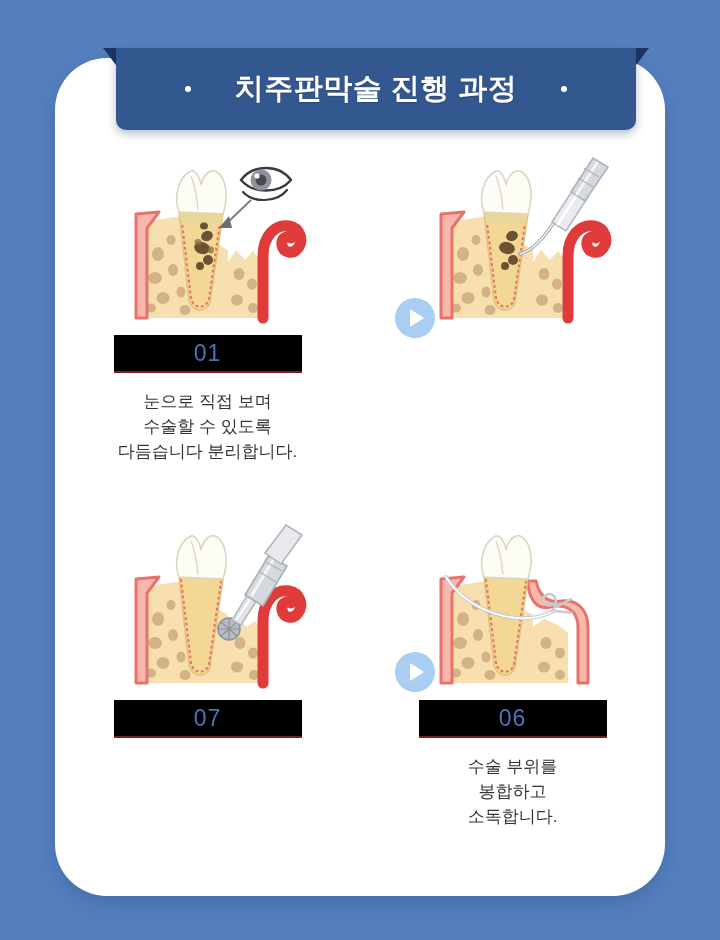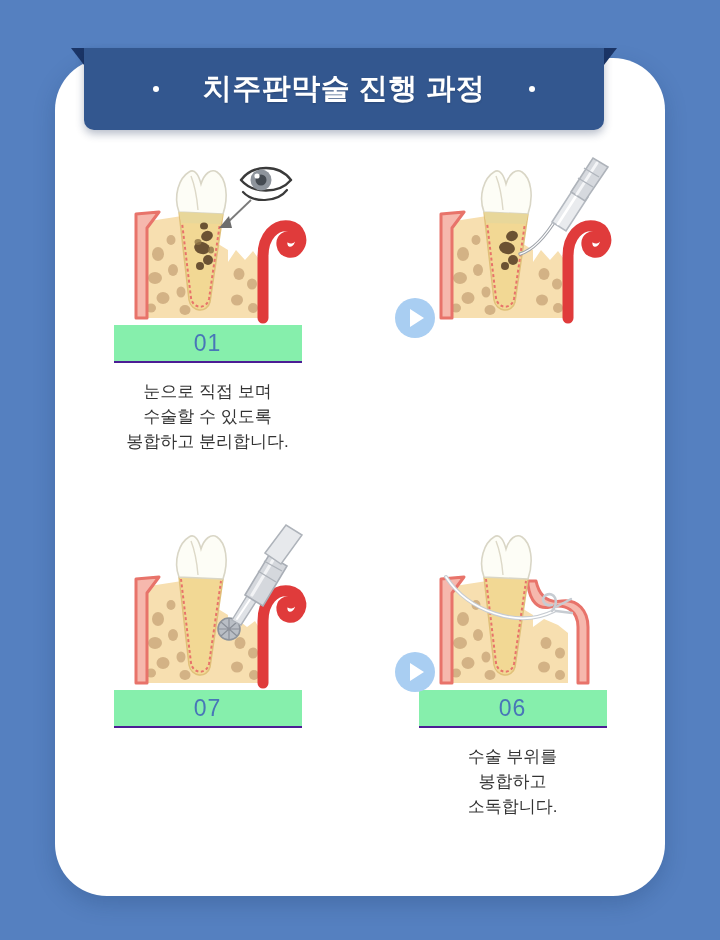--- a/index.html
+++ b/index.html
@@ -25,21 +25,21 @@
     width: 610px;
     height: 838px;
     background: #ffffff;
     border-radius: 52px;
     box-shadow: 0 8px 22px rgba(20,45,85,0.22);
   }
 
   
   #banner-wrap {
     position: absolute;
-    left: 84px;
+    left: 116px;
     top: 48px;
     width: 520px;
     height: 82px;
     z-index: 5;
   }
   #banner {
     position: absolute;
     inset: 0;
     background: #33578f;
     border-radius: 0 0 10px 10px;
@@ -101,25 +101,26 @@
   .figure {
     width: 210px;
     height: 175px;
     position: relative;
   }
   .figure svg { display: block; width: 100%; height: 100%; }
 
   .badge {
     width: 188px;
     height: 38px;
-    background: #86efac;
-    border-bottom: 2px solid #4c1d95;
+    background: #000000;
+    border-bottom: 2px solid #7f1d1d;
     display: flex;
     align-items: center;
     justify-content: center;
+    margin-top: 10px;
   }
   .badge-num {
     color: #4876b8;
     font-size: 23px;
     letter-spacing: 1px;
   }
 
   .caption {
     margin-top: 16px;
     text-align: center;
@@ -228,21 +229,21 @@
 
         <path d="M148 50 L124 73" fill="none" stroke="#7b7b7b" stroke-width="1.8"></path>
         <path d="M126 66 L116 78 L129 78 Z" fill="#6d6d6d"></path>
       </svg>
     </div>
     <div class="badge">
       <span class="badge-num">01</span>
     </div>
     <div class="caption">눈으로 직접 보며
 수술할 수 있도록
-봉합하고 분리합니다.</div>
+다듬습니다 분리합니다.</div>
   </div>
 
   <div class="step">
     <div class="figure">
       <svg viewBox="0 0 210 175" xmlns="http://www.w3.org/2000/svg">
         <path d="M40 72 L40 168 L125 168 L125 100 L112 92 L92 64 Z" fill="#f7dfb0"></path>
         <path d="M125 112 L133 100 L142 110 L150 101 L158 112 L158 168 L125 168 Z" fill="#f7dfb0"></path>
         <g fill="#cdab7e" opacity="0.85">
           <ellipse cx="55" cy="104" rx="6" ry="7"></ellipse>
           <ellipse cx="68" cy="90" rx="4.5" ry="5"></ellipse>

